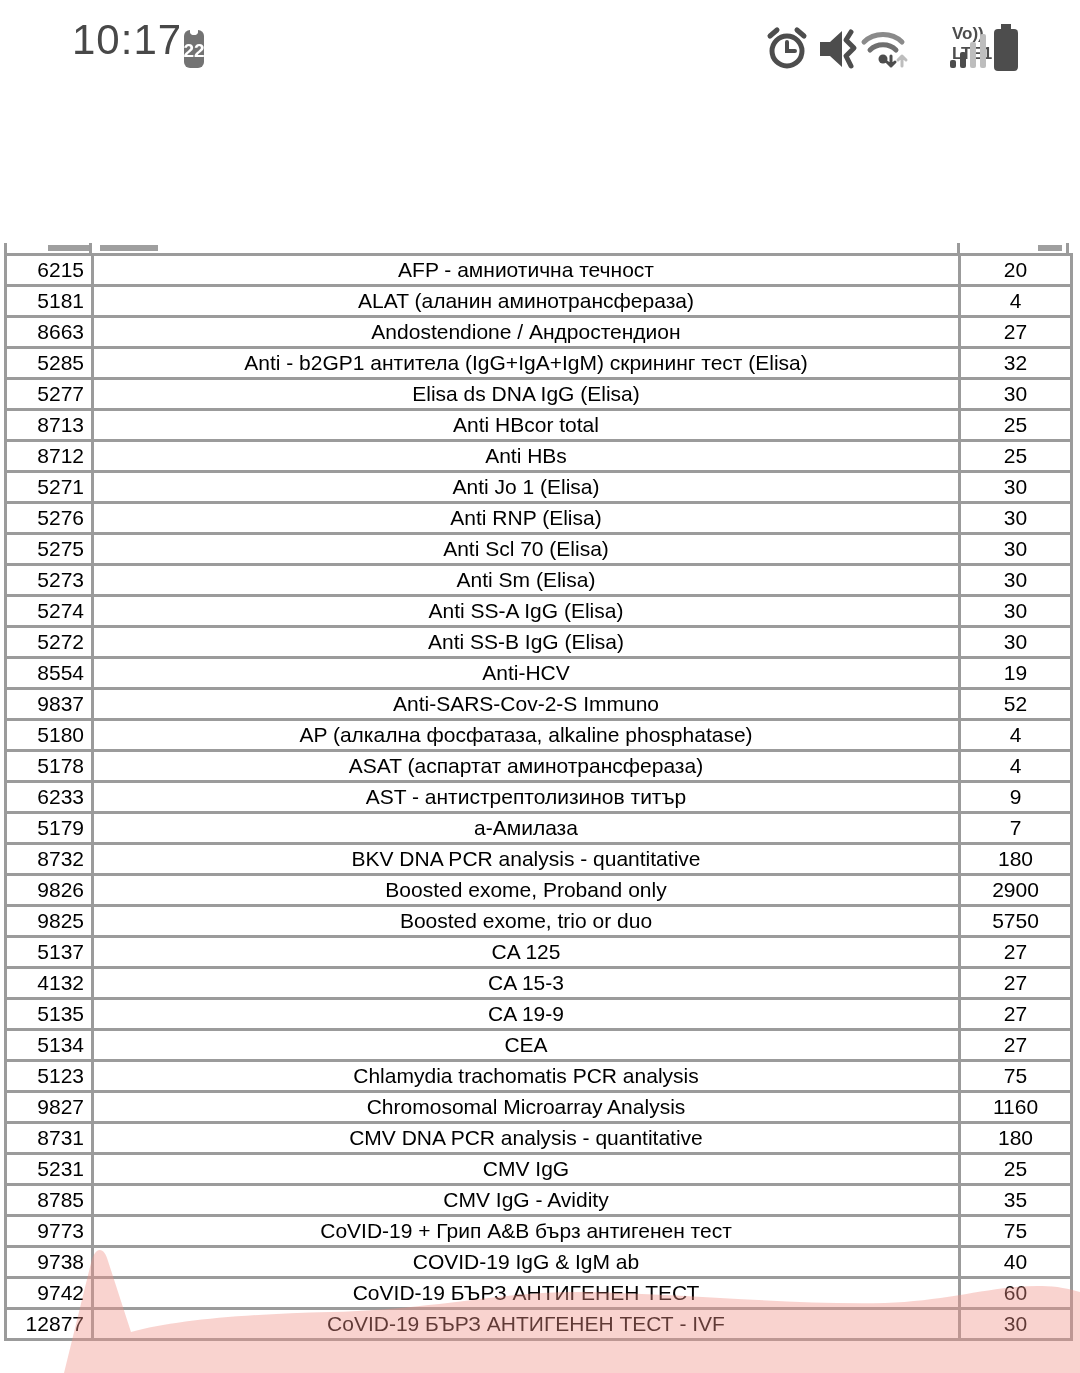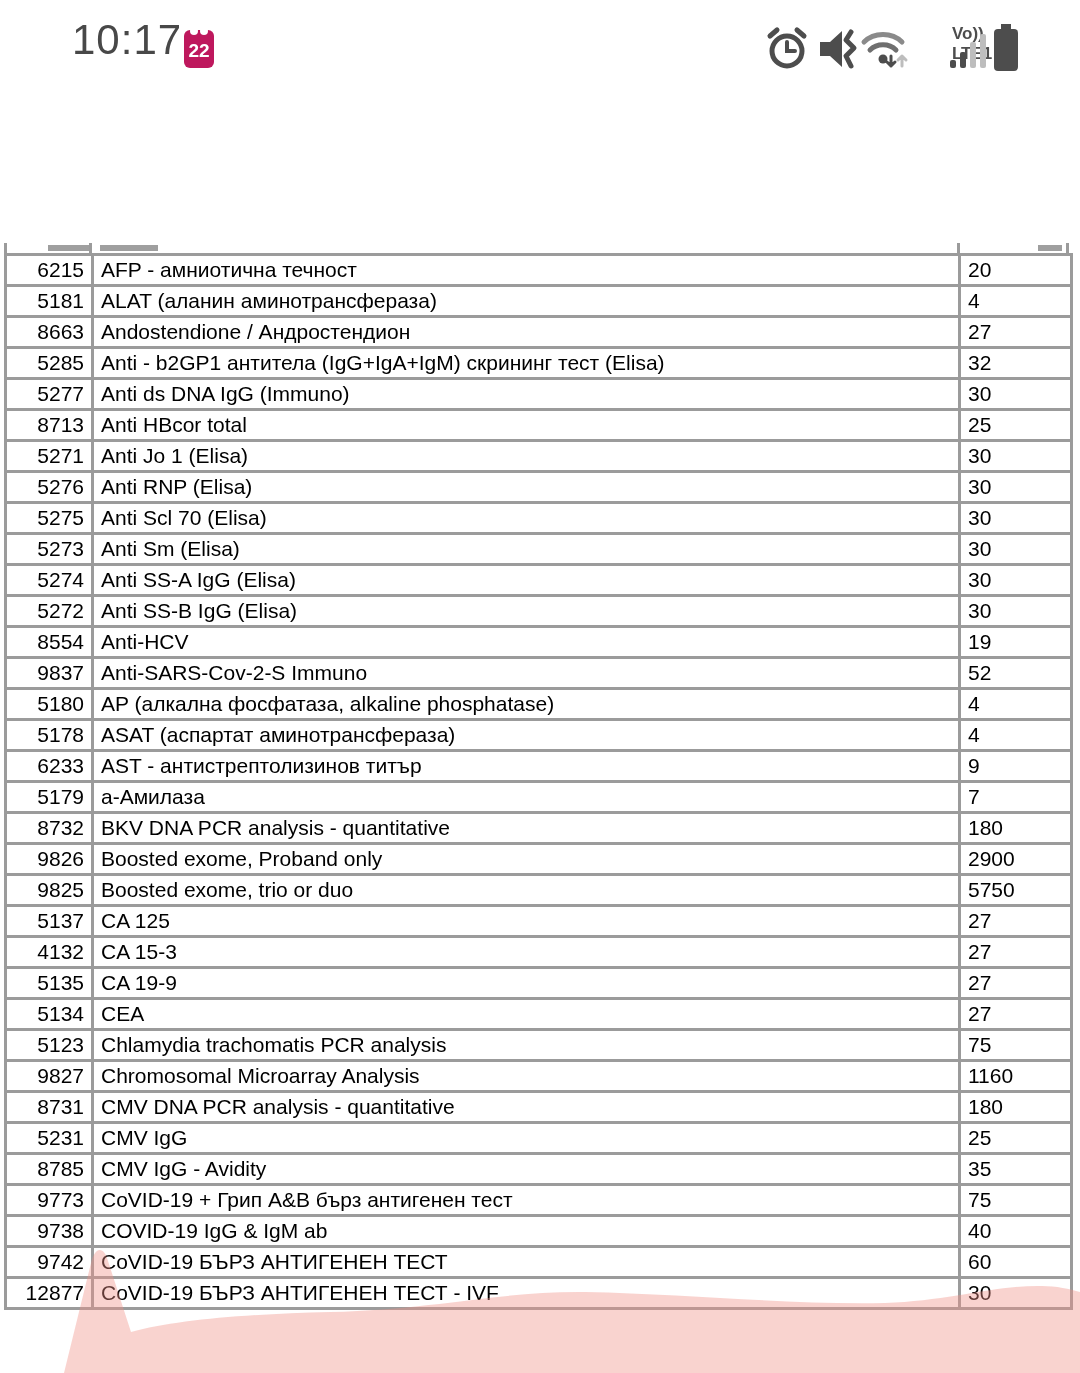--- a/index.html
+++ b/index.html
@@ -3,43 +3,43 @@
 <meta charset="utf-8">
 <style>
   html,body{margin:0;padding:0;}
   body{
     width:1080px;height:1373px;position:relative;background:#ffffff;
     font-family:"Liberation Sans",sans-serif;overflow:hidden;
   }
   
   .statusbar{position:absolute;left:0;top:0;width:1080px;height:90px;}
   .time{position:absolute;left:72px;top:16px;font-size:42px;color:#484848;letter-spacing:1px;}
-  .cal-badge{position:absolute;left:184px;top:30px;width:30px;height:38px;background:#be185d;
+  .cal-badge{position:absolute;left:184px;top:30px;width:20px;height:38px;background:#737373;
     border-radius:6px;color:#fff;font-size:19px;font-weight:bold;display:flex;align-items:center;
     justify-content:center;padding-top:3px;box-sizing:border-box;}
   .cal-badge:before{content:"";position:absolute;top:-3px;left:6px;width:8px;height:8px;border-radius:50%;background:#fff;}
   .cal-badge:after{content:"";position:absolute;top:-3px;right:6px;width:8px;height:8px;border-radius:50%;background:#fff;}
   .sb-ico{position:absolute;top:26px;}
   .net-label{position:absolute;left:952px;top:24px;font-size:17px;font-weight:bold;color:#4d4d4d;line-height:20px;white-space:pre;}
   
   .appbar{position:absolute;left:0;top:130px;width:1080px;height:100px;}
   .page-title{position:absolute;left:220px;top:138px;font-size:50px;color:#3c4043;letter-spacing:.5px;}
   .ab-btn{position:absolute;top:138px;cursor:pointer;}
   
   .doc-view{position:absolute;left:0;top:240px;width:920px;height:1133px;}
   .smudge{position:absolute;background:#8f8f8f;height:6px;top:5px;opacity:.85;filter:blur(.6px);}
   .stub{position:absolute;background:#9b9b9b;width:3px;height:10px;top:3px;}
   table.price{position:absolute;left:4px;top:13px;width:1066px;border-collapse:collapse;table-layout:fixed;}
   table.price td{
     border:3px solid #9b9b9b;height:28px;padding:0 7px;font-size:21px;color:#000;
     white-space:nowrap;overflow:hidden;background:#fff;
   }
   td.c-code{text-align:right;}
-  td.c-name{text-align:left;}
-  td.c-price{text-align:left;}
+  td.c-name{text-align:center;}
+  td.c-price{text-align:center;}
   
   .marker{position:absolute;left:0;top:0;pointer-events:none;z-index:5;}
 </style>
 </head>
 <body>
 
 <div class="statusbar">
   <div class="time">10:17</div>
   <div class="cal-badge">
     <span>22</span>
@@ -140,26 +140,31 @@
       <td class="c-name">Andostendione / Андростендион</td>
       <td class="c-price">27</td>
     </tr>
         <tr>
       <td class="c-code">5285</td>
       <td class="c-name">Anti - b2GP1 антитела (IgG+IgA+IgM) скрининг тест (Elisa)</td>
       <td class="c-price">32</td>
     </tr>
         <tr>
       <td class="c-code">5277</td>
-      <td class="c-name">Anti ds DNA IgG (Immuno)</td>
+      <td class="c-name">Elisa ds DNA IgG (Elisa)</td>
       <td class="c-price">30</td>
     </tr>
         <tr>
       <td class="c-code">8713</td>
       <td class="c-name">Anti HBcor total</td>
+      <td class="c-price">25</td>
+    </tr>
+        <tr>
+      <td class="c-code">8712</td>
+      <td class="c-name">Anti HBs</td>
       <td class="c-price">25</td>
     </tr>
         <tr>
       <td class="c-code">5271</td>
       <td class="c-name">Anti Jo 1 (Elisa)</td>
       <td class="c-price">30</td>
     </tr>
         <tr>
       <td class="c-code">5276</td>
       <td class="c-name">Anti RNP (Elisa)</td>

